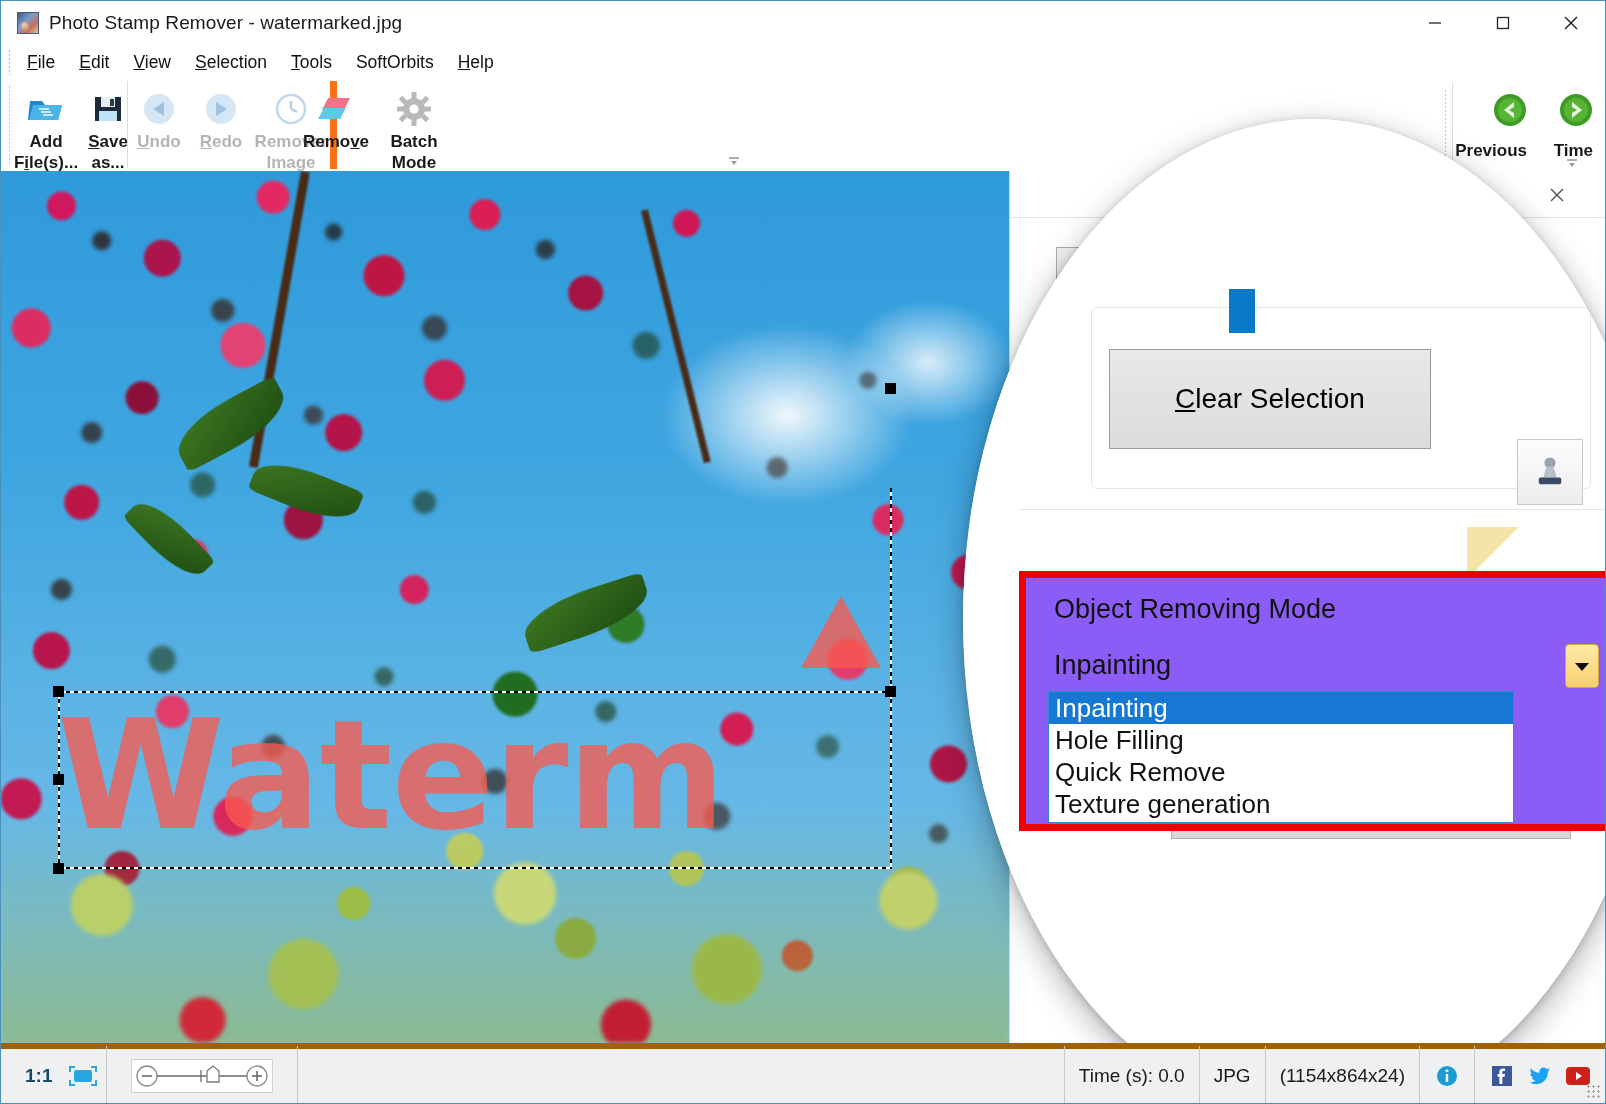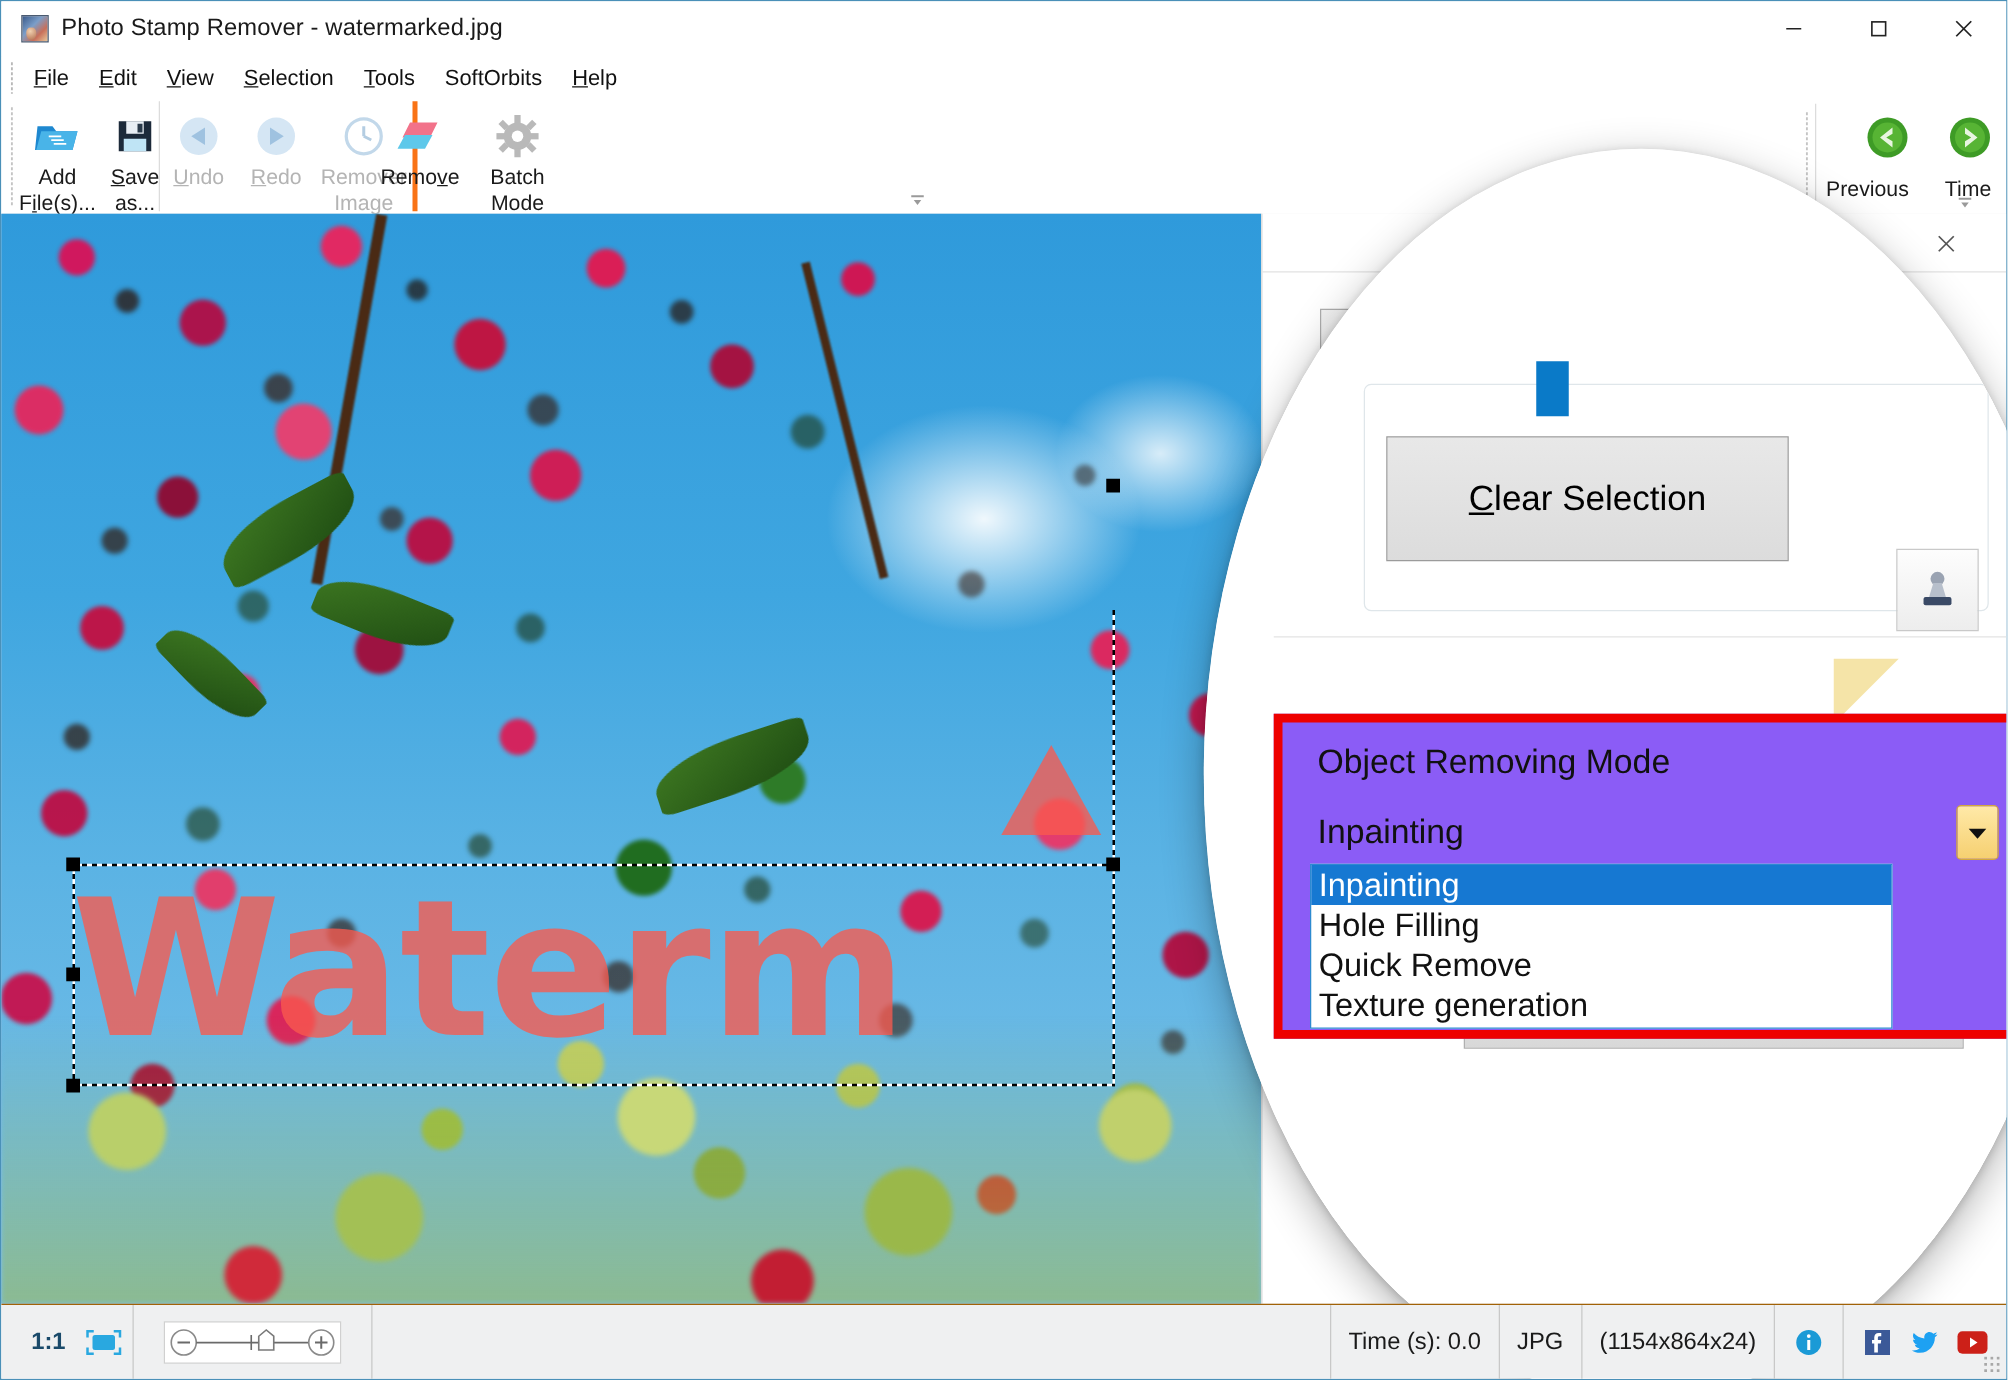--- a/index.html
+++ b/index.html
@@ -61,31 +61,32 @@
   }
   .menuitem {
     font-size: 17.5px; color: #111; padding: 2px 12px; white-space: nowrap;
   }
   .menuitem u { text-decoration: underline; text-underline-offset: 1px; }
 
   
   .ribbon {
     position: absolute; left: 0; top: 78px; width: 1604px; height: 92px;
     background: #ffffff;
+    font-weight: bold;
   }
   .ribbon::before {
     content:""; position:absolute; left:7px; top:6px; width:3px; height:80px;
     background-image: radial-gradient(circle, #c4c4c4 1px, transparent 1px);
     background-size: 3px 4px;
   }
   .tb-group {
     position: absolute; top: 2px; height: 88px;
     display: flex; align-items: flex-start;
   }
-  .tb-group.bordered { border-left: 1px solid #dcdcdc; border-right: 4px solid #f97316; justify-content: center; }
+  .tb-group.bordered { border-left: 1px solid #dcdcdc; border-right: 7px solid #f97316; justify-content: center; }
   .tb-btn {
     width: 62px; display: flex; flex-direction: column; align-items: center;
     padding-top: 8px; cursor: default;
   }
   .tb-ico { height: 40px; display: flex; align-items: center; justify-content: center; }
   .tb-lbl {
     font-size: 17px; color: #1a1a1a; text-align: center; line-height: 21px;
     margin-top: 2px; white-space: nowrap;
   }
   .tb-lbl.dis { color: #b4b4b4; }
@@ -385,21 +386,21 @@
   }
   .combo-opt {
     height: 32px; line-height: 32px; padding-left: 6px;
     font-size: 26px; color: #111; white-space: nowrap;
   }
   .combo-opt.sel { background: #1678d2; color: #ffffff; }
 
   
   .statusbar {
     position: absolute; left: 0; bottom: 0; width: 1604px; height: 60px;
-    background: #eff0f1; border-top: 1px solid #a16207;
+    background: #eff0f1; border-top: 6px solid #a16207;
     display: flex; align-items: center;
   }
   .sb-cell {
     height: 60px; display: flex; align-items: center;
     border-right: 1px solid #c8c8c8; padding: 0 14px;
     font-size: 19px; color: #1a1a1a; white-space: nowrap;
   }
   .sb-zoom-ratio { font-weight: bold; font-size: 19px; color: #1a4a6a; padding: 0 10px; }
   .fit-icon {
     width: 34px; height: 24px; position: relative; margin-left: 4px;

